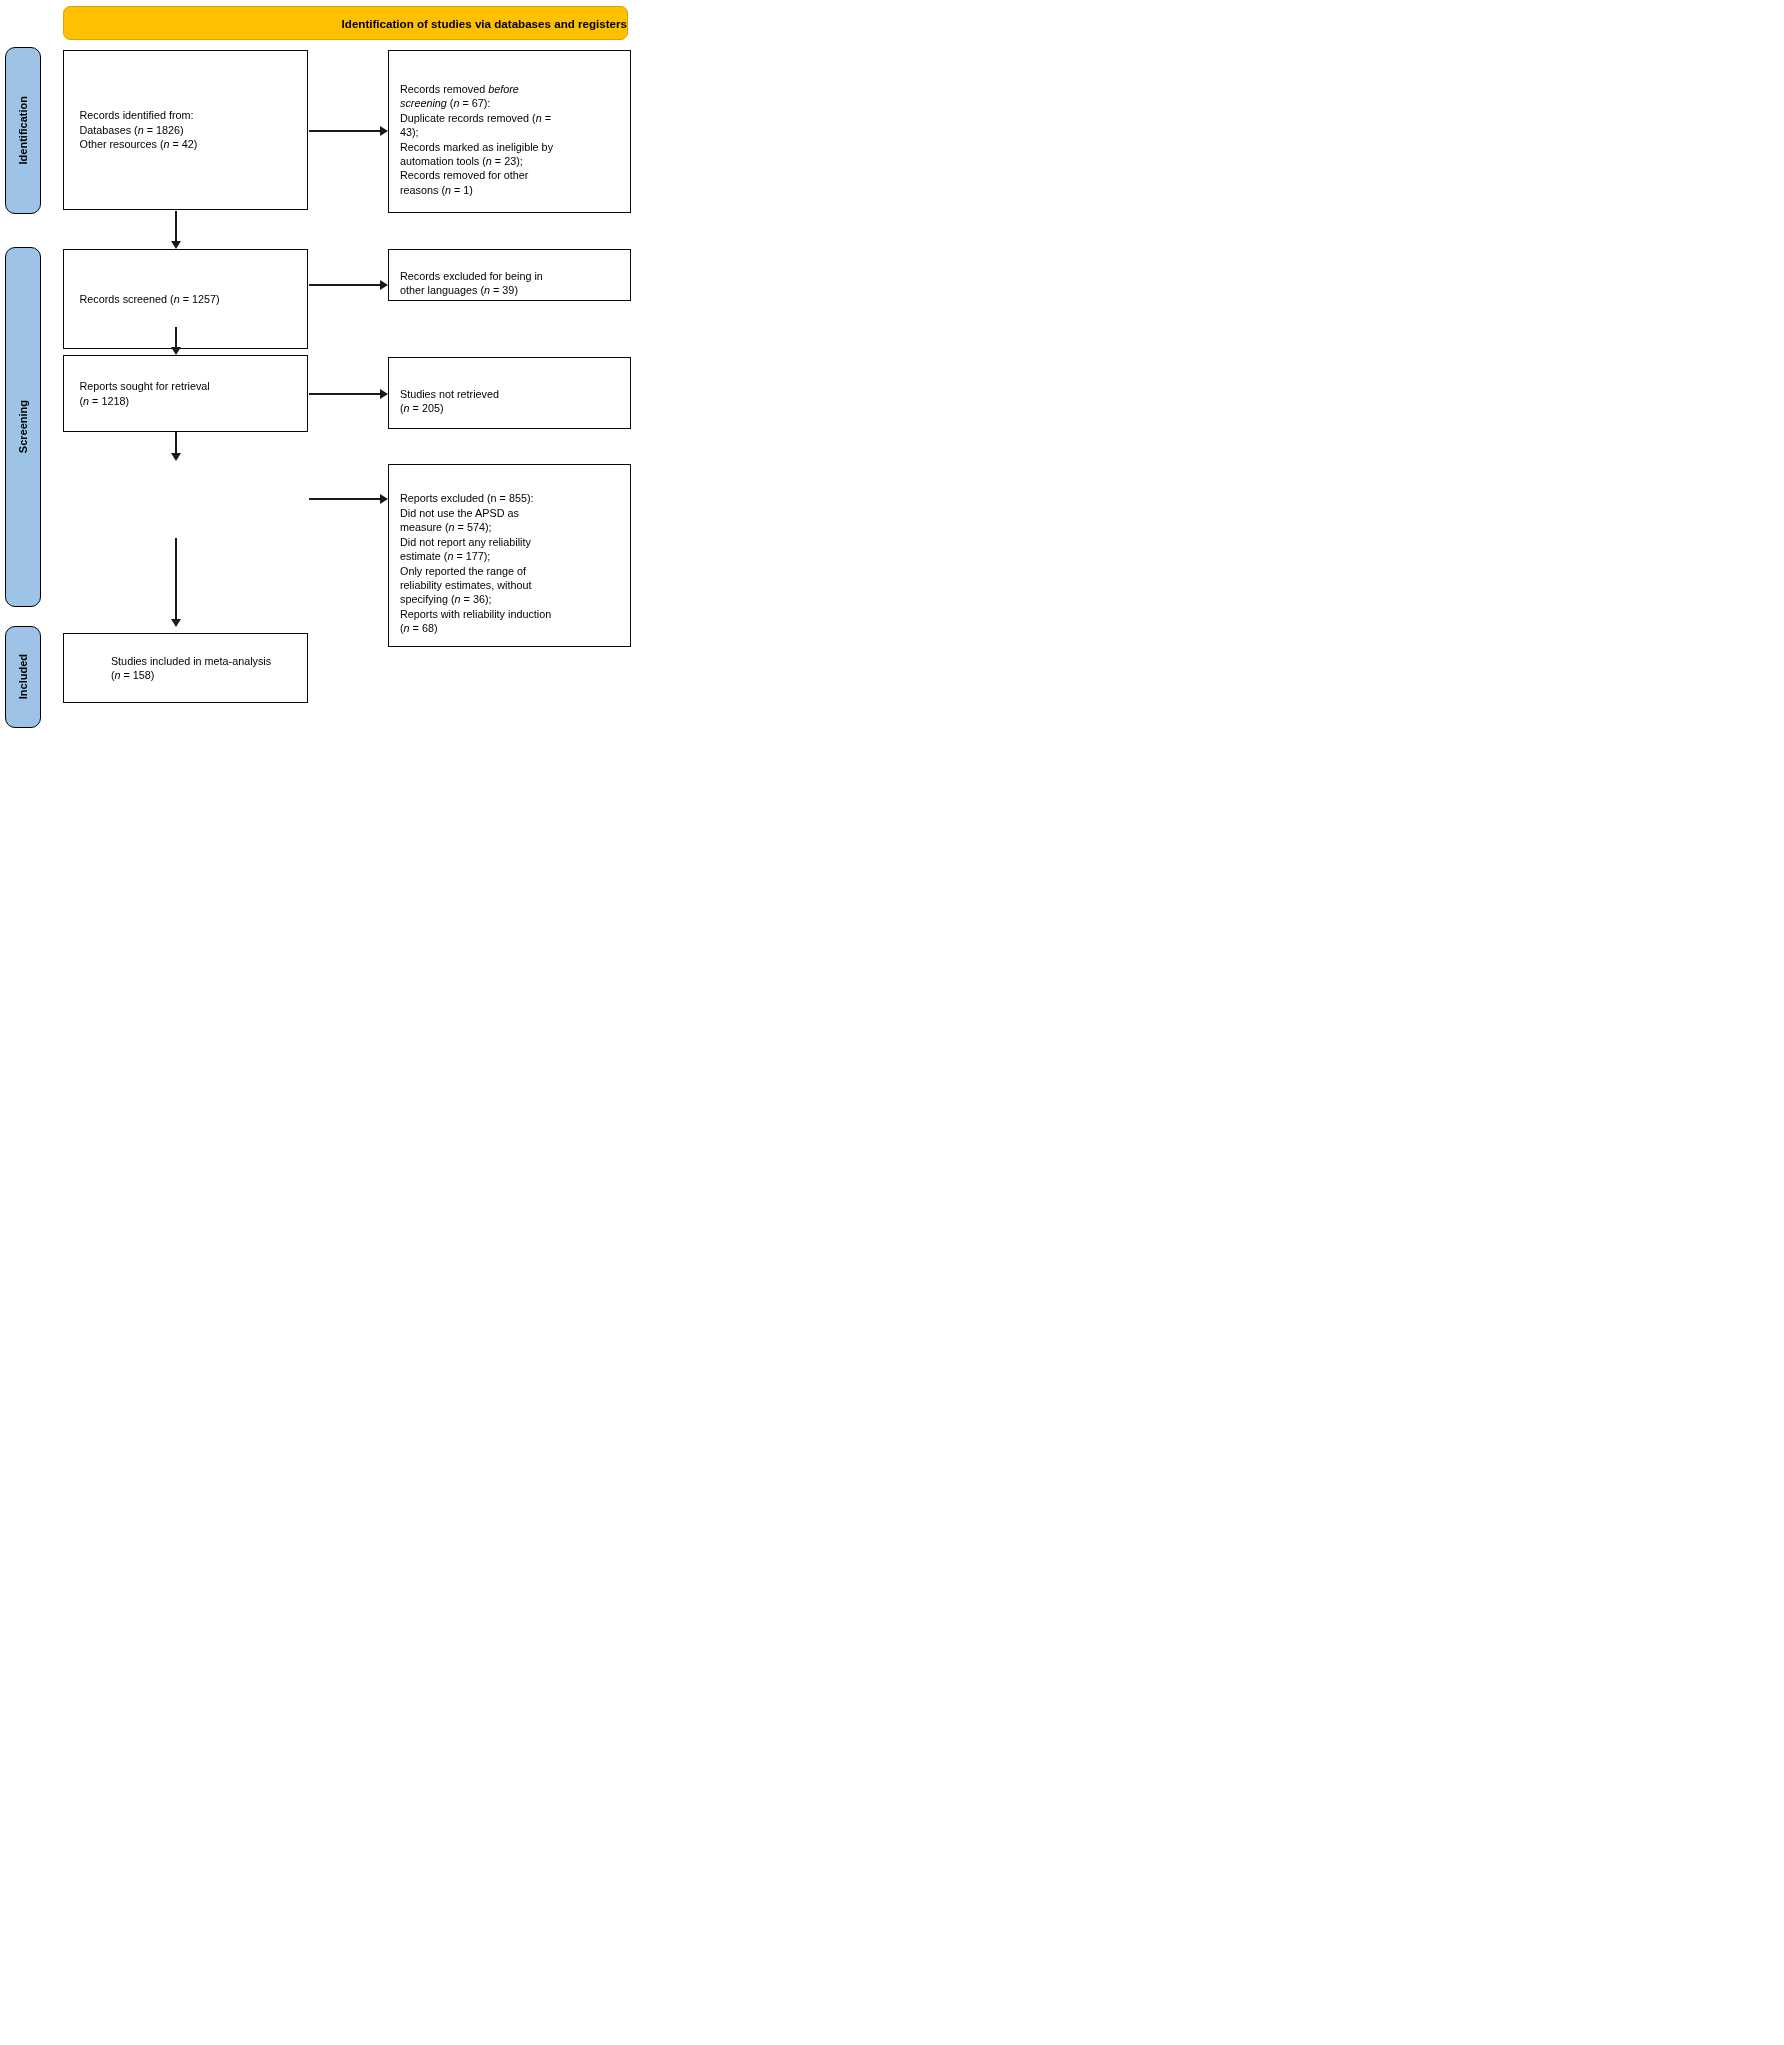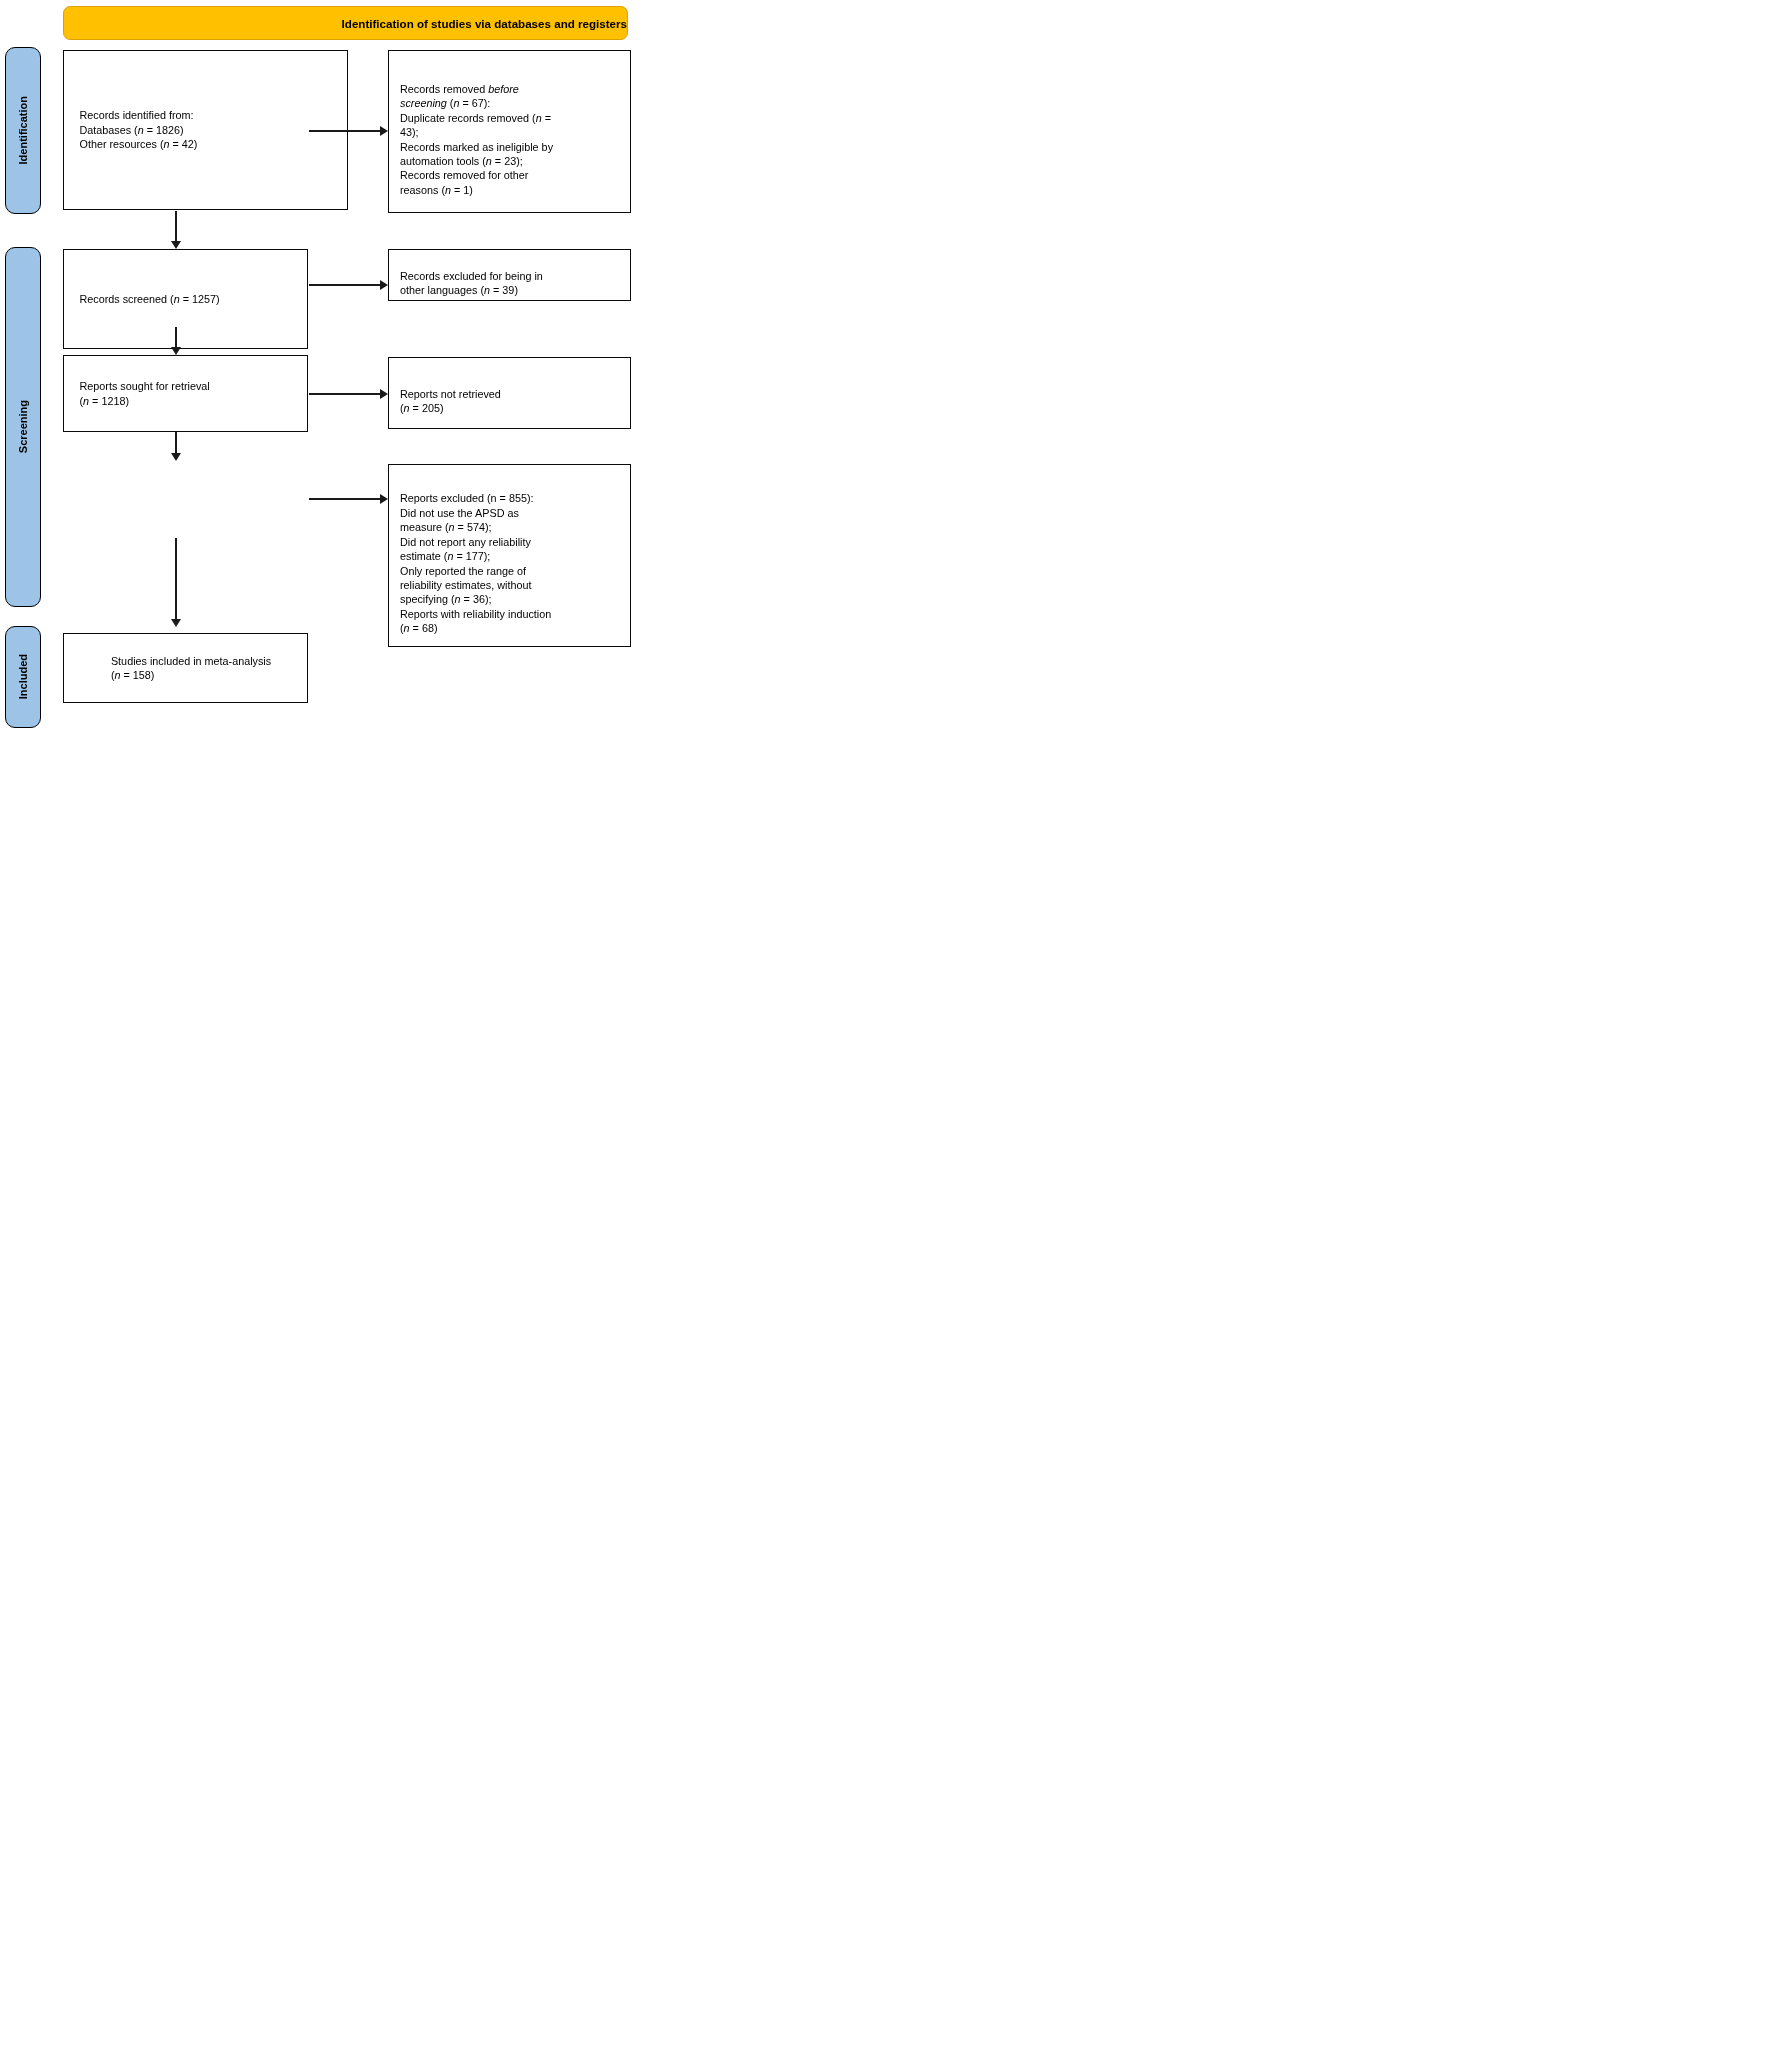--- a/index.html
+++ b/index.html
@@ -80,41 +80,41 @@
   <div class="stage" style="top:47px;height:167px;">
     <span class="label">Identification</span>
   </div>
   <div class="stage" style="top:247px;height:360px;">
     <span class="label">Screening</span>
   </div>
   <div class="stage" style="top:626px;height:102px;">
     <span class="label">Included</span>
   </div>
 
-  <div class="box" style="left:63px;top:50px;width:285px;height:160px;">
+  <div class="box" style="left:63px;top:50px;width:245px;height:160px;">
     <div class="txt"><span>Records identified from:</span><br><span>Databases (</span><i>n</i><span> = 1826)</span><br><span>Other resources (</span><i>n</i><span> = 42)</span></div>
   </div>
   <div class="box" style="left:63px;top:249px;width:245px;height:100px;">
     <div class="txt"><span>Records screened (</span><i>n</i><span> = 1257)</span></div>
   </div>
   <div class="box" style="left:63px;top:355px;width:245px;height:77px;">
     <div class="txt"><span>Reports sought for retrieval</span><br><span>(</span><i>n</i><span> = 1218)</span></div>
   </div>
   <div class="box" style="left:63px;top:633px;width:245px;height:70px;justify-content:center;">
     <div class="txt"><span>Studies included in meta-analysis</span><br><span>(</span><i>n</i><span> = 158)</span></div>
   </div>
 
   <div class="box rbox" style="left:388px;top:50px;width:243px;height:163px;">
     <div class="txt"><span>Records removed </span><i>before</i><br><i>screening</i><span> (</span><i>n</i><span> = 67):</span><br><span>Duplicate records removed (</span><i>n</i><span> =</span><br><span>43);</span><br><span>Records marked as ineligible by</span><br><span>automation tools (</span><i>n</i><span> = 23);</span><br><span>Records removed for other</span><br><span>reasons (</span><i>n</i><span> = 1)</span></div>
   </div>
   <div class="box rbox" style="left:388px;top:249px;width:243px;height:52px;">
     <div class="txt"><span>Records excluded for being in</span><br><span>other languages (</span><i>n</i><span> = 39)</span></div>
   </div>
   <div class="box rbox" style="left:388px;top:357px;width:243px;height:72px;">
-    <div class="txt"><span>Reports not retrieved</span><br><span>(</span><i>n</i><span> = 205)</span></div>
+    <div class="txt"><span>Studies not retrieved</span><br><span>(</span><i>n</i><span> = 205)</span></div>
   </div>
   <div class="box rbox" style="left:388px;top:464px;width:243px;height:183px;">
     <div class="txt"><span>Reports excluded (n = 855):</span><br><span>Did not use the APSD as</span><br><span>measure (</span><i>n</i><span> = 574);</span><br><span>Did not report any reliability</span><br><span>estimate (</span><i>n</i><span> = 177);</span><br><span>Only reported the range of</span><br><span>reliability estimates, without</span><br><span>specifying (</span><i>n</i><span> = 36);</span><br><span>Reports with reliability induction</span><br><span>(</span><i>n</i><span> = 68)</span></div>
   </div>
 
   <div class="arrow-v" style="left:175px;top:211px;height:30px;"></div>
   <div class="arrow-v" style="left:175px;top:327px;height:20px;"></div>
   <div class="arrow-v" style="left:175px;top:432px;height:20.5px;"></div>
   <div class="arrow-v" style="left:175px;top:538px;height:81px;"></div>
 

